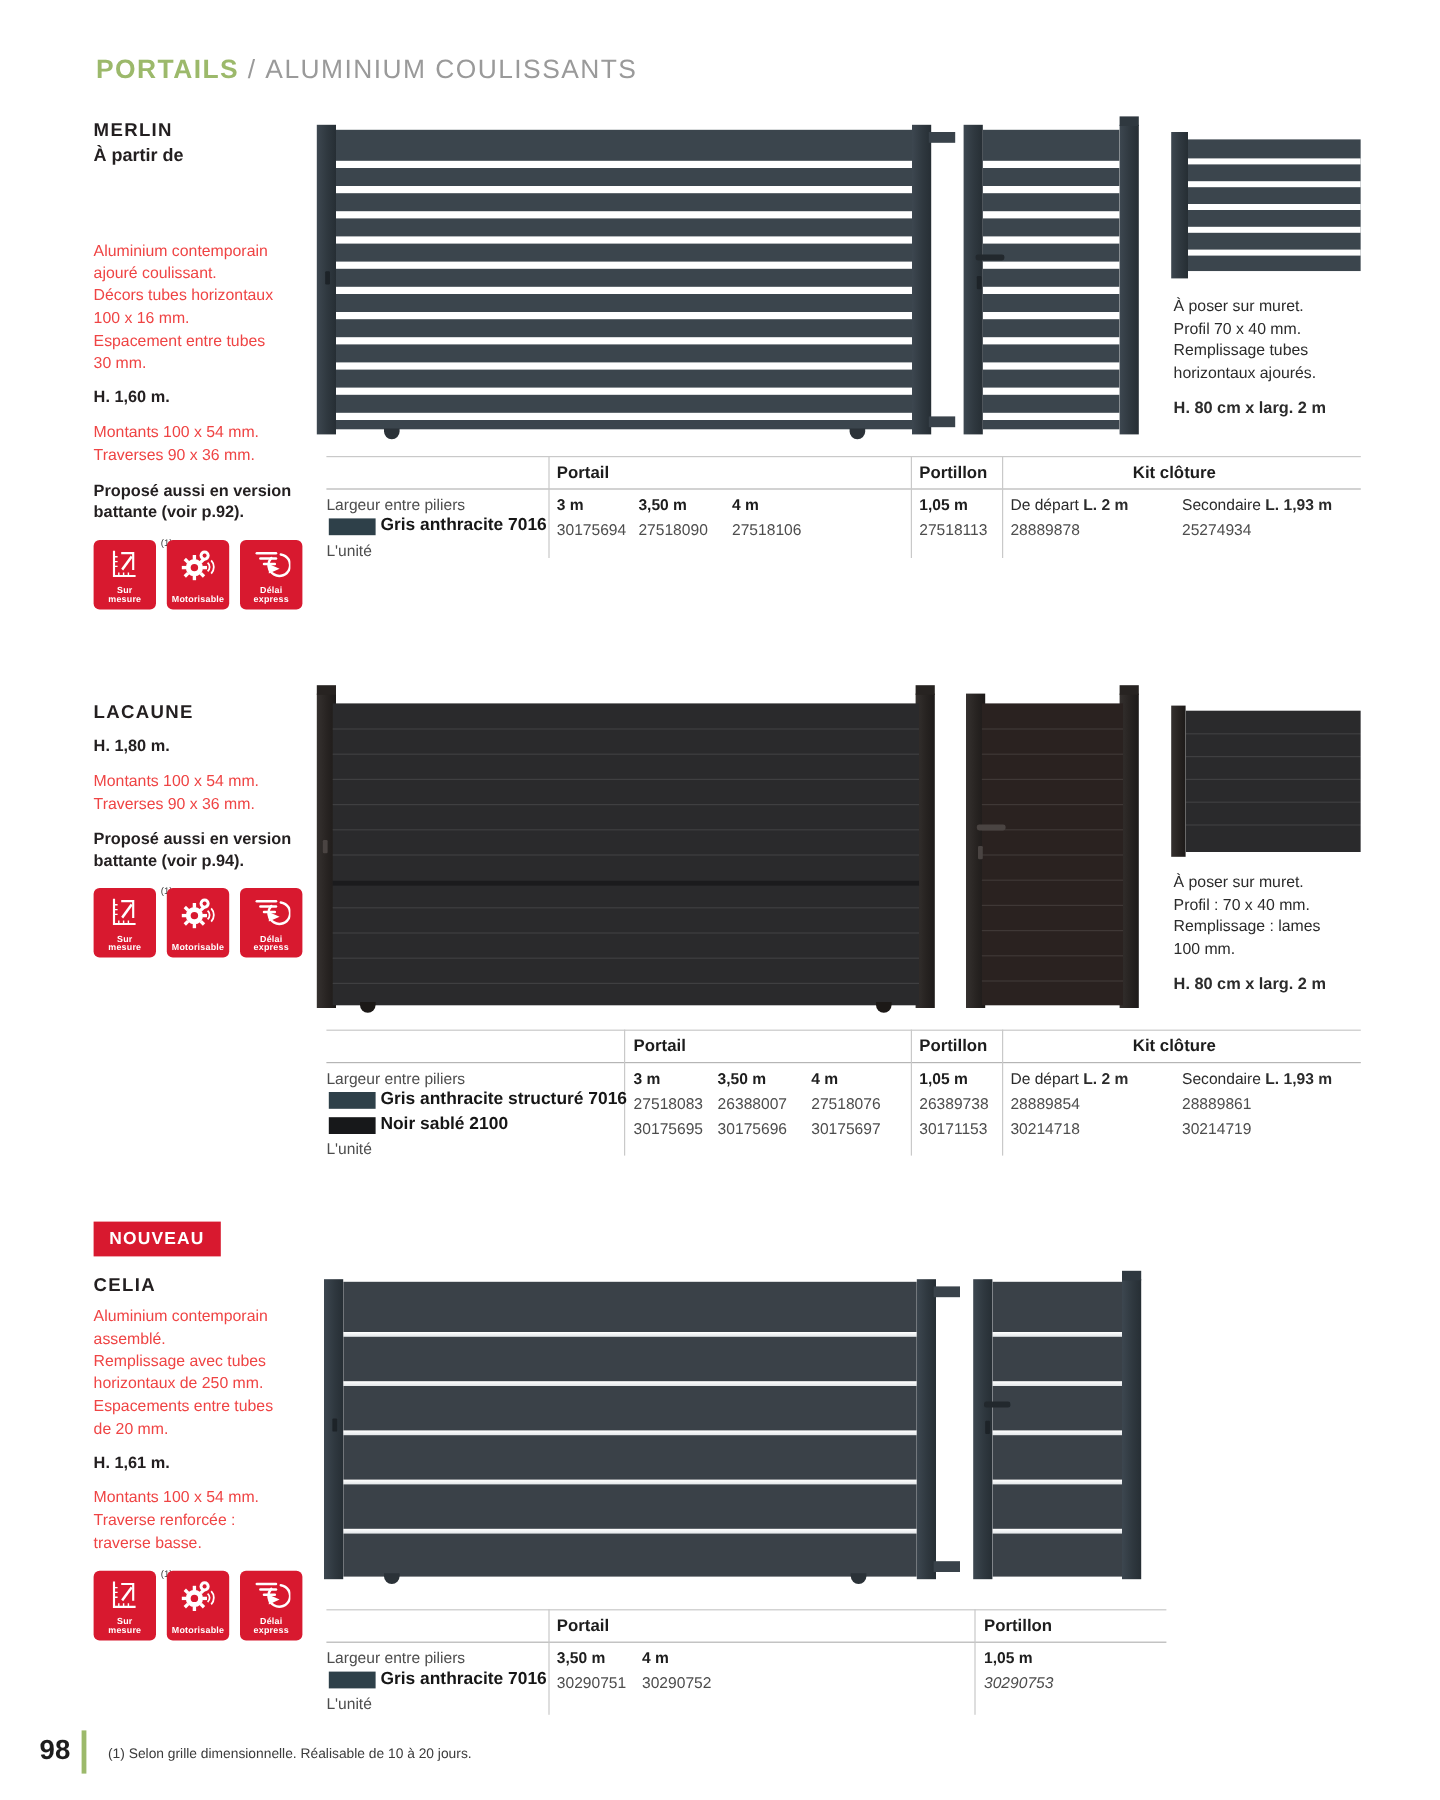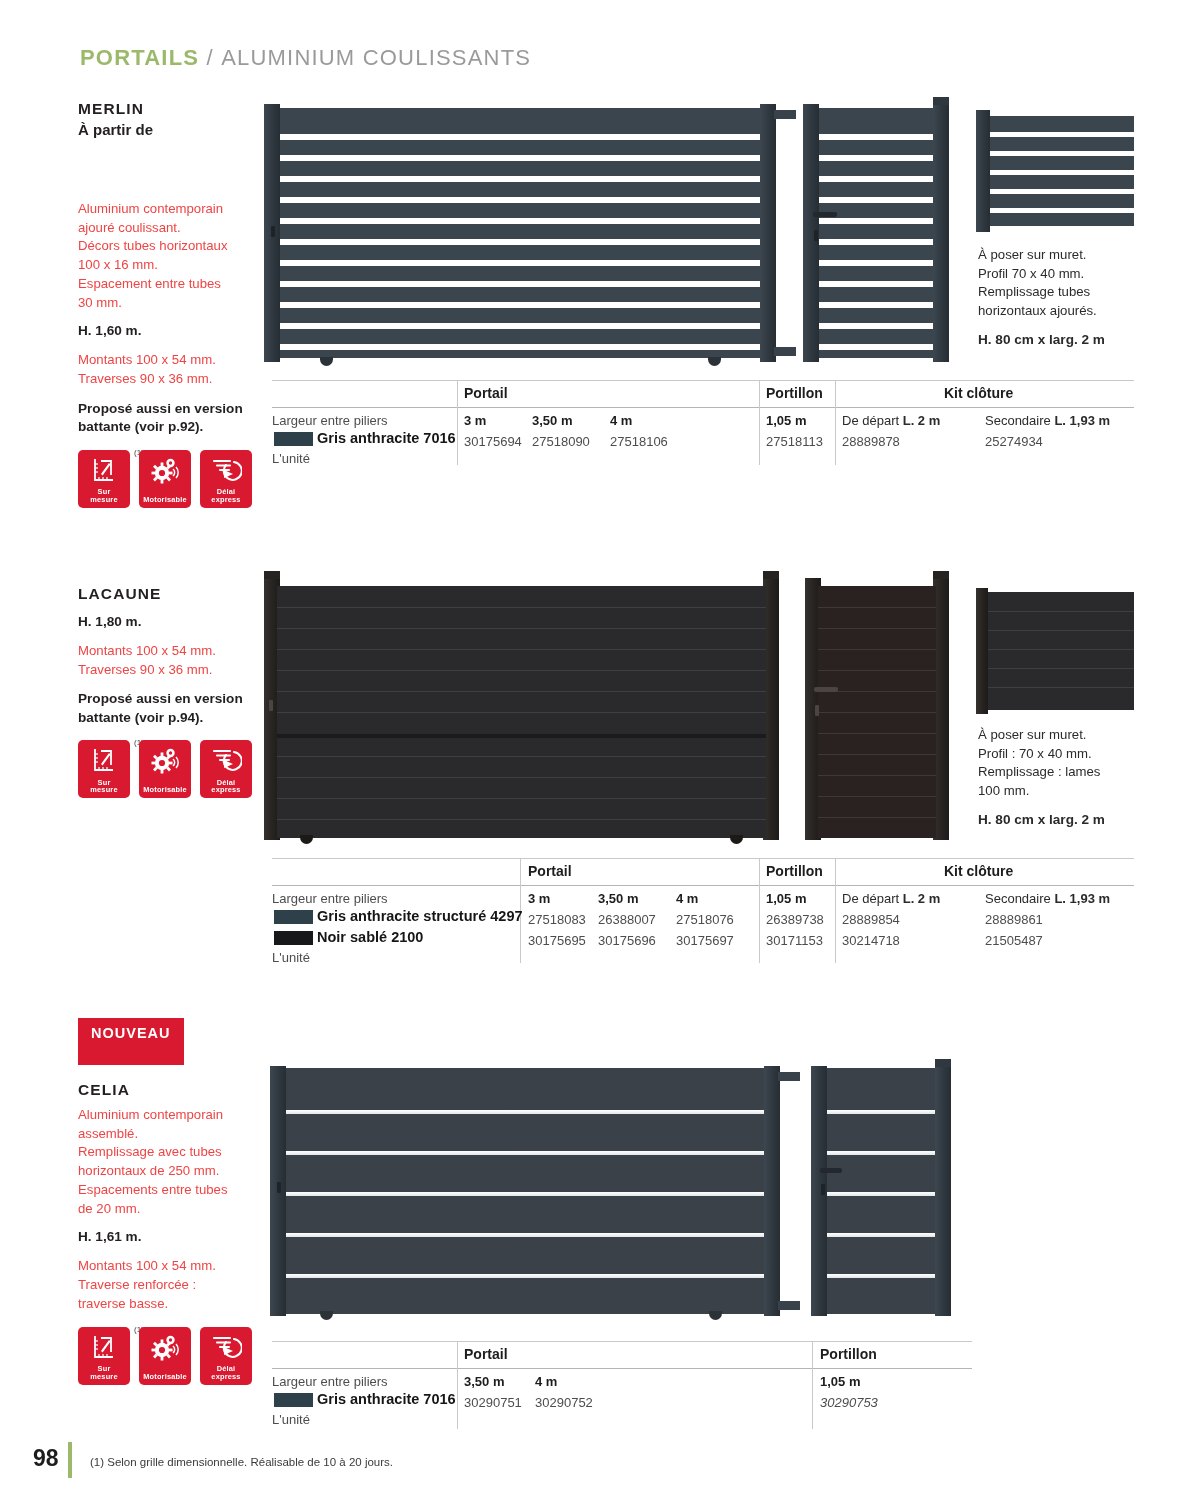--- a/index.html
+++ b/index.html
@@ -24,21 +24,21 @@
   .apartir { font-size:15px; font-weight:700; }
   .desc { font-size:13.2px; line-height:1.42; color:#ef4444; margin:0; }
   .desc.gap { margin-top:13px; }
   .bold-line { font-size:13.6px; font-weight:700; margin-top:11px; }
   .bold-para { font-size:13.6px; font-weight:700; line-height:1.35; margin-top:11px; }
 
   
   .nouveau {
     display:inline-block; background:#d8192f; color:#fff;
     font-size:14.5px; font-weight:700; letter-spacing:1px;
-    padding:7px 13px 24px 13px;
+    padding:7px 13px 6px 13px;
   }
 
   
   .pictos { display:flex; gap:9px; margin-top:13px; position:relative; }
   .picto {
     width:52px; height:58px; background:#d8192f; border-radius:5px;
     color:#fff; position:relative; display:flex; flex-direction:column;
     align-items:center; justify-content:flex-end; padding-bottom:4px;
   }
   .picto .glyph { position:absolute; top:6px; left:50%; transform:translateX(-50%); }
@@ -470,21 +470,21 @@
   <div class="vline" style="left:563px; top:0; height:105px;"></div>
 
   <div class="hdr-cell" style="left:256px; top:5px;">Portail</div>
   <div class="hdr-cell" style="left:494px; top:5px;">Portillon</div>
   <div class="hdr-cell" style="left:672px; top:5px;">Kit clôture</div>
 
   <div class="cell lbl" style="left:0px; top:33px;">Largeur entre piliers</div>
   <div class="cell lbl" style="left:0px; top:92px;">L'unité</div>
 
   <div class="swatch sw-anthracite" style="left:2px; top:52px;"></div>
-  <div class="colorname" style="left:45px; top:50px;">Gris anthracite structuré 4297</div>
+  <div class="colorname" style="left:45px; top:50px;">Gris anthracite structuré 7016</div>
   <div class="swatch sw-noir" style="left:2px; top:73px;"></div>
   <div class="colorname" style="left:45px; top:71px;">Noir sablé 2100</div>
 
   <div class="cell b" style="left:256px; top:33px;">3 m</div>
   <div class="cell b" style="left:326px; top:33px;">3,50 m</div>
   <div class="cell b" style="left:404px; top:33px;">4 m</div>
   <div class="cell b" style="left:494px; top:33px;">1,05 m</div>
 
   <div class="cell" style="left:570px; top:33px;"><span class="g">De départ </span><b>L. 2 m</b></div>
   <div class="cell" style="left:713px; top:33px;"><span class="g">Secondaire </span><b>L. 1,93 m</b></div>
@@ -494,21 +494,21 @@
   <div class="cell g" style="left:404px; top:54px;">27518076</div>
   <div class="cell g" style="left:494px; top:54px;">26389738</div>
   <div class="cell g" style="left:570px; top:54px;">28889854</div>
   <div class="cell g" style="left:713px; top:54px;">28889861</div>
 
   <div class="cell g" style="left:256px; top:75px;">30175695</div>
   <div class="cell g" style="left:326px; top:75px;">30175696</div>
   <div class="cell g" style="left:404px; top:75px;">30175697</div>
   <div class="cell g" style="left:494px; top:75px;">30171153</div>
   <div class="cell g" style="left:570px; top:75px;">30214718</div>
-  <div class="cell g" style="left:713px; top:75px;">21505487</div>
+  <div class="cell g" style="left:713px; top:75px;">30214719</div>
 </div>
 
 <div class="col-left" style="top:1018px;">
   <div class="nouveau">NOUVEAU</div>
   <div class="prod-name" style="margin-top:16px;">CELIA</div>
   <p class="desc" style="margin-top:7px; white-space:pre-line;">Aluminium contemporain
 assemblé.
 Remplissage avec tubes
 horizontaux de 250 mm.
 Espacements entre tubes

